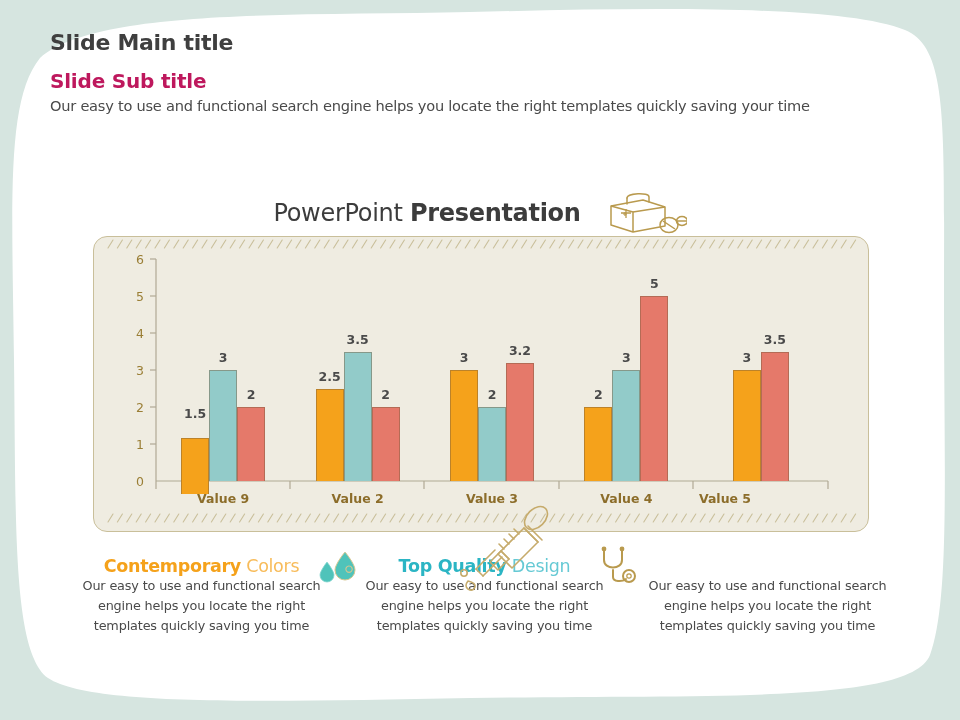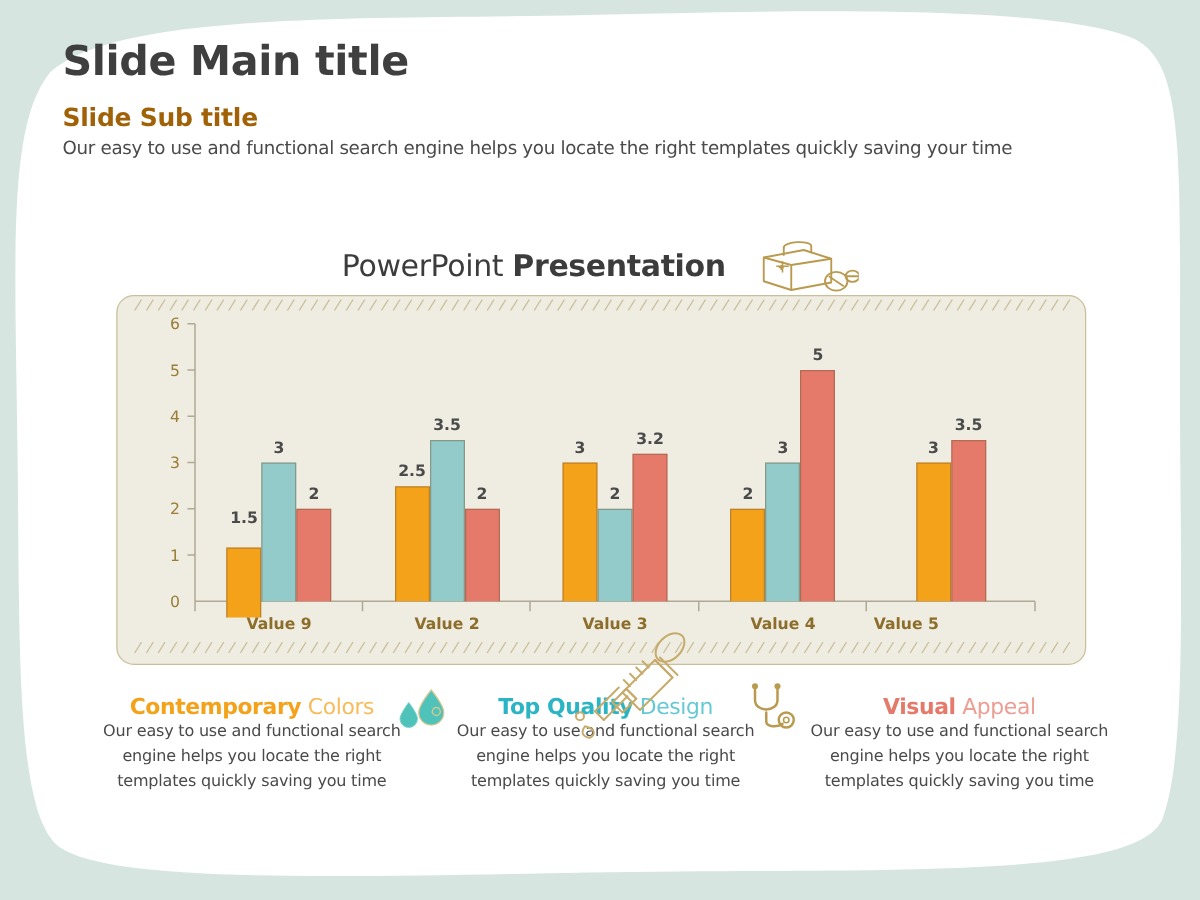--- a/index.html
+++ b/index.html
@@ -29,32 +29,32 @@
     left: 0; top: 0;
     width: 960px; height: 720px;
     z-index: 2;
   }
 
   
   #header { position: absolute; left: 50px; top: 30px; width: 880px; }
 
   #main-title {
     font-family: "DejaVu Sans", sans-serif;
-    font-size: 33px;
+    font-size: 22px;
     font-weight: bold;
     color: #3f3f3f;
     letter-spacing: -0.3px;
     line-height: 1.15;
   }
 
   #sub-title {
     margin-top: 14px;
     font-size: 20px;
     font-weight: bold;
-    color: #a16207;
+    color: #be185d;
     letter-spacing: -0.2px;
   }
 
   #sub-desc {
     margin-top: 4px;
     font-size: 14.6px;
     color: #4a4a4a;
     letter-spacing: -0.25px;
     white-space: nowrap;
   }
@@ -536,18 +536,17 @@
         <path d="M8 4 L8 14 C8 24, 26 24, 26 14 L26 4"></path>
         <circle cx="8" cy="3" r="2.4" fill="#b99a4e" stroke="none"></circle>
         <circle cx="26" cy="3" r="2.4" fill="#b99a4e" stroke="none"></circle>
         <path d="M17 24 L17 31 C17 36, 26 36, 30 33"></path>
         <circle cx="33" cy="30" r="6" stroke-width="2"></circle>
         <circle cx="33" cy="30" r="2.2" stroke-width="1.2"></circle>
       </svg>
     </div>
 
     <div class="col">
-      <div class="col-head" style="color: rgb(229, 121, 106);"><span class="w1">Visual</span><span class="w2" style="opacity: 0.72;"> Appeal</span></div>
       <div class="col-body">Our easy to use and functional search engine helps you locate the right templates quickly saving you time</div>
     </div>
 
   </div>
 </div>
 
 </body></html>

